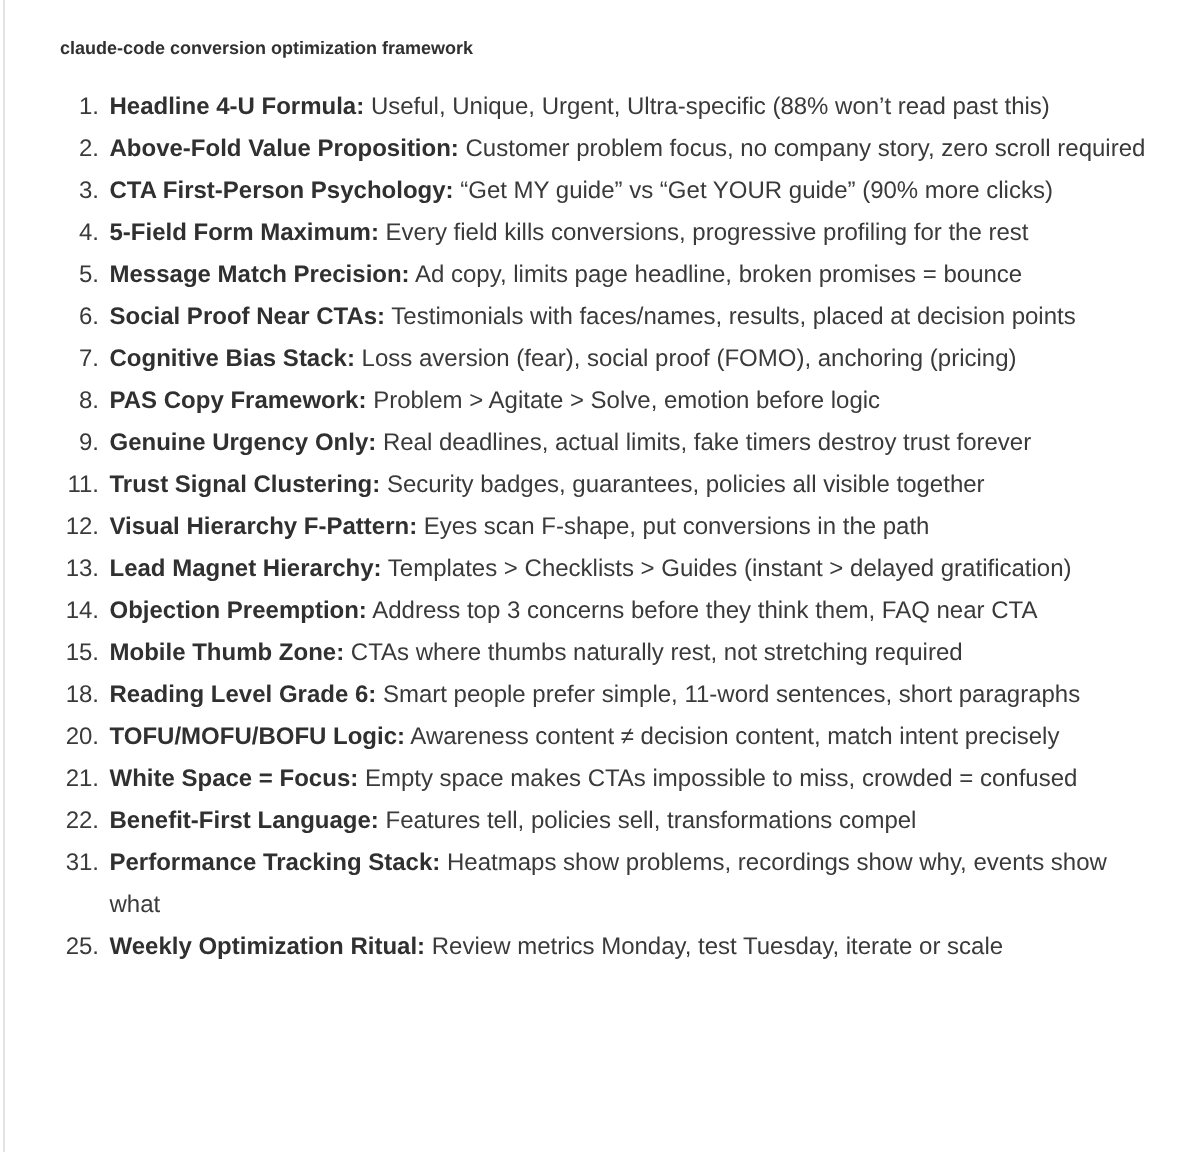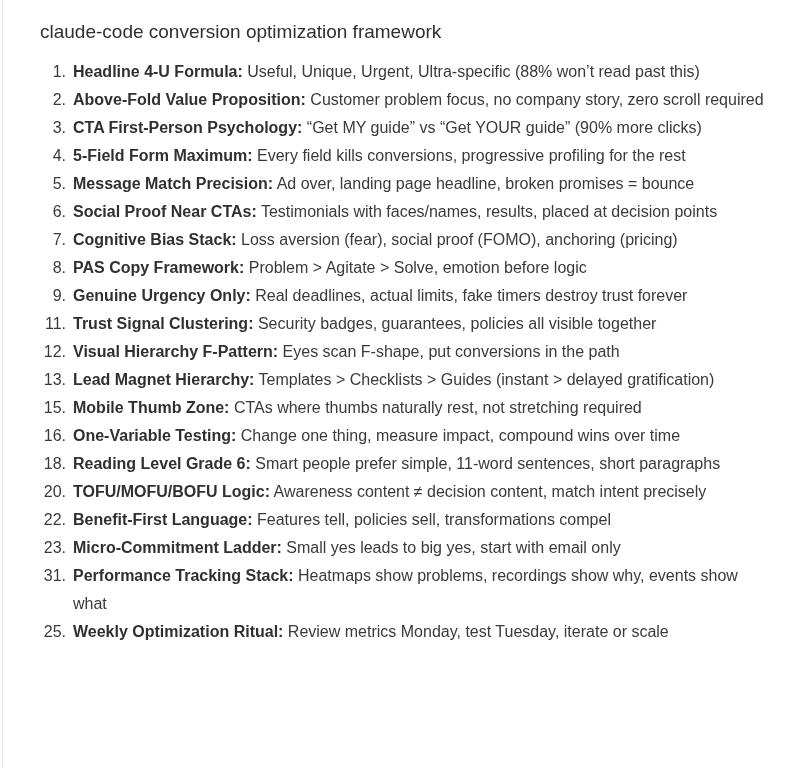--- a/index.html
+++ b/index.html
@@ -22,22 +22,22 @@
     left: 2px;
     top: 0;
     bottom: 0;
     width: 1px;
     background: var(--border-color);
   }
   .page {
     padding: 22px 14px 0 40px;
   }
   .doc-title {
-    font-size: 19px;
-    font-weight: 400;
+    font-size: 12px;
+    font-weight: 700;
     color: var(--label-color);
     line-height: 20px;
   }
   ol.framework-list {
     list-style: none;
     margin-top: 16px;
   }
   ol.framework-list li {
     display: flex;
     align-items: baseline;
@@ -83,21 +83,21 @@
       <li>
         <span class="item-number">3.</span>
         <span class="item-content"><span class="item-label">CTA First-Person Psychology:</span> <span class="item-text">“Get MY guide” vs “Get YOUR guide” (90% more clicks)</span></span>
       </li>
       <li>
         <span class="item-number">4.</span>
         <span class="item-content"><span class="item-label">5-Field Form Maximum:</span> <span class="item-text">Every field kills conversions, progressive profiling for the rest</span></span>
       </li>
       <li>
         <span class="item-number">5.</span>
-        <span class="item-content"><span class="item-label">Message Match Precision:</span> <span class="item-text">Ad over, landing page headline, broken promises = bounce</span></span>
+        <span class="item-content"><span class="item-label">Message Match Precision:</span> <span class="item-text">Ad copy, limits page headline, broken promises = bounce</span></span>
       </li>
       <li>
         <span class="item-number">6.</span>
         <span class="item-content"><span class="item-label">Social Proof Near CTAs:</span> <span class="item-text">Testimonials with faces/names, results, placed at decision points</span></span>
       </li>
       <li>
         <span class="item-number">7.</span>
         <span class="item-content"><span class="item-label">Cognitive Bias Stack:</span> <span class="item-text">Loss aversion (fear), social proof (FOMO), anchoring (pricing)</span></span>
       </li>
       <li>
@@ -114,42 +114,42 @@
       </li>
       <li>
         <span class="item-number">12.</span>
         <span class="item-content"><span class="item-label">Visual Hierarchy F-Pattern:</span> <span class="item-text">Eyes scan F-shape, put conversions in the path</span></span>
       </li>
       <li>
         <span class="item-number">13.</span>
         <span class="item-content"><span class="item-label">Lead Magnet Hierarchy:</span> <span class="item-text">Templates &gt; Checklists &gt; Guides (instant &gt; delayed gratification)</span></span>
       </li>
       <li>
+        <span class="item-number">14.</span>
+        <span class="item-content"><span class="item-label">Objection Preemption:</span> <span class="item-text">Address top 3 concerns before they think them, FAQ near CTA</span></span>
+      </li>
+      <li>
         <span class="item-number">15.</span>
         <span class="item-content"><span class="item-label">Mobile Thumb Zone:</span> <span class="item-text">CTAs where thumbs naturally rest, not stretching required</span></span>
-      </li>
-      <li>
-        <span class="item-number">16.</span>
-        <span class="item-content"><span class="item-label">One-Variable Testing:</span> <span class="item-text">Change one thing, measure impact, compound wins over time</span></span>
       </li>
       <li>
         <span class="item-number">18.</span>
         <span class="item-content"><span class="item-label">Reading Level Grade 6:</span> <span class="item-text">Smart people prefer simple, 11-word sentences, short paragraphs</span></span>
       </li>
       <li>
         <span class="item-number">20.</span>
         <span class="item-content"><span class="item-label">TOFU/MOFU/BOFU Logic:</span> <span class="item-text">Awareness content ≠ decision content, match intent precisely</span></span>
       </li>
       <li>
+        <span class="item-number">21.</span>
+        <span class="item-content"><span class="item-label">White Space = Focus:</span> <span class="item-text">Empty space makes CTAs impossible to miss, crowded = confused</span></span>
+      </li>
+      <li>
         <span class="item-number">22.</span>
         <span class="item-content"><span class="item-label">Benefit-First Language:</span> <span class="item-text">Features tell, policies sell, transformations compel</span></span>
-      </li>
-      <li>
-        <span class="item-number">23.</span>
-        <span class="item-content"><span class="item-label">Micro-Commitment Ladder:</span> <span class="item-text">Small yes leads to big yes, start with email only</span></span>
       </li>
       <li>
         <span class="item-number">31.</span>
         <span class="item-content"><span class="item-label">Performance Tracking Stack:</span> <span class="item-text">Heatmaps show problems, recordings show why, events show what</span></span>
       </li>
       <li>
         <span class="item-number">25.</span>
         <span class="item-content"><span class="item-label">Weekly Optimization Ritual:</span> <span class="item-text">Review metrics Monday, test Tuesday, iterate or scale</span></span>
       </li>
     </ol>

